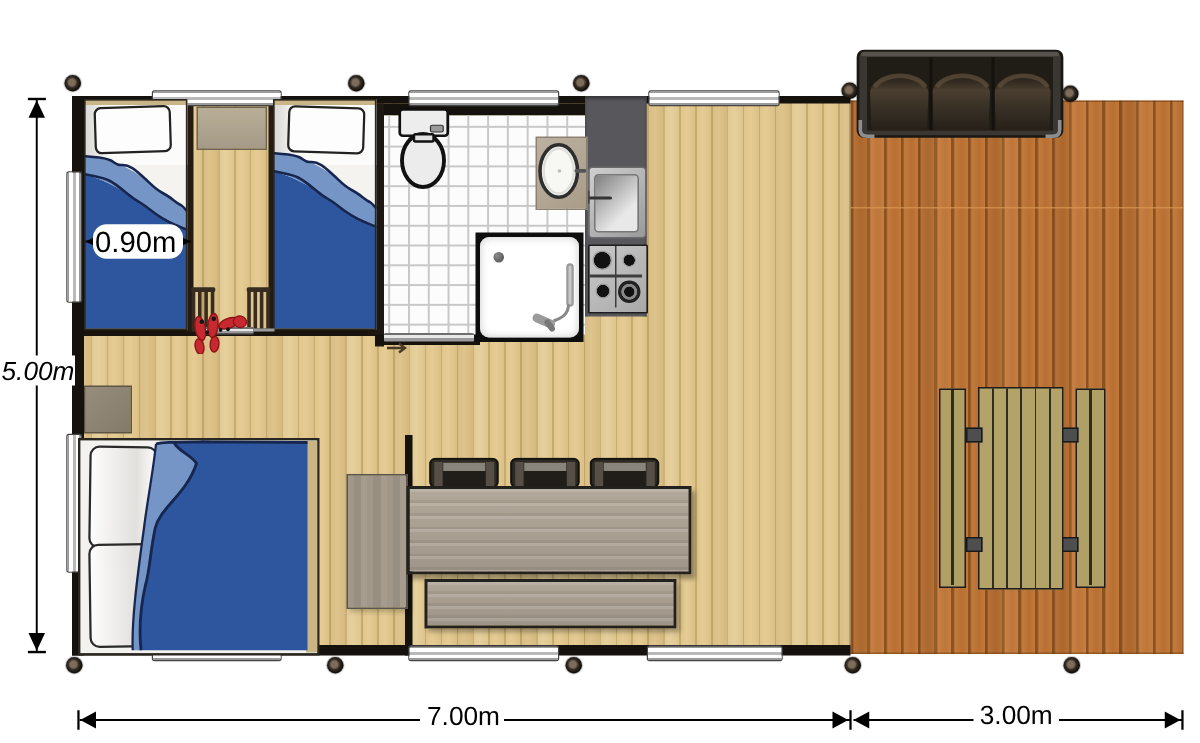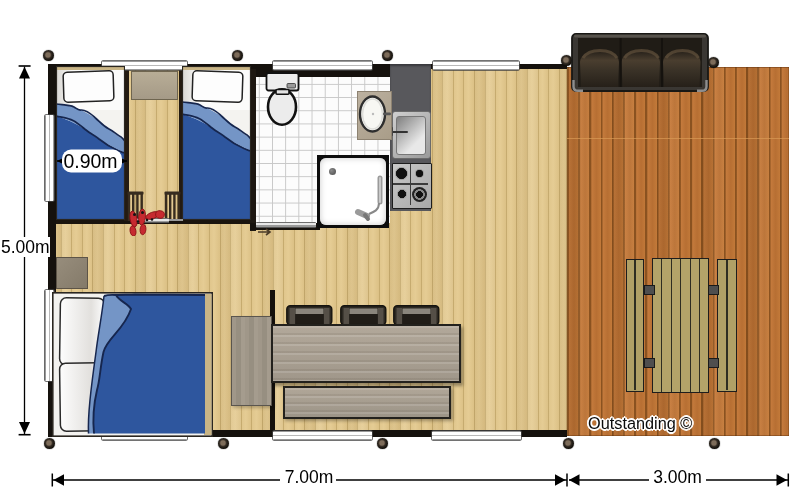--- a/index.html
+++ b/index.html
@@ -1,20 +1,20 @@
 <!DOCTYPE html>
 <html><head>
 <meta charset="utf-8">
 <style>
   html,body{margin:0;padding:0;background:#fff;}
   #plan{position:relative;width:800px;height:495px;background:#fff;overflow:hidden;
         font-family:"Liberation Sans",sans-serif;}
   .abs{position:absolute;}
   svg text{opacity:.999;}
-  .txt{opacity:.999;}
+  .txt{opacity:.999;font-style:italic;}
 </style>
 </head>
 <body>
 <div id="plan">
 
 <div class="abs" style="left:50px;top:66px;width:517px;height:369px;
   background:repeating-linear-gradient(90deg,rgba(120,90,40,.07) 0 10.6px,rgba(255,255,255,.07) 10.6px 21.2px,rgba(0,0,0,0) 21.2px 42.4px),repeating-linear-gradient(90deg,#c6ab6f 0px,#c6ab6f 1px,#e0c68c 1px,#e5cc94 5px,#dcc186 10.6px);"></div>
 
 <div class="abs" style="left:567px;top:67px;width:222px;height:369px;
   background:repeating-linear-gradient(90deg,rgba(70,35,5,.10) 0 11.2px,rgba(255,200,150,.08) 11.2px 22.4px,rgba(0,0,0,0) 22.4px 44.8px),repeating-linear-gradient(90deg,#8a5220 0px,#8a5220 1.3px,#c47a3c 2.5px,#b76f33 7px,#c27939 11.2px);"></div>
@@ -308,22 +308,20 @@
 <div class="abs" style="left:726.3px;top:260px;width:1.4px;height:130px;background:#2e2d22;"></div>
 
 <div class="abs" style="left:644px;top:284.5px;width:9px;height:8px;background:#4e4e4e;border:1px solid #1a1a1a;"></div>
 
 <div class="abs" style="left:644px;top:357.5px;width:9px;height:8px;background:#4e4e4e;border:1px solid #1a1a1a;"></div>
 
 <div class="abs" style="left:708px;top:284.5px;width:9px;height:8px;background:#4e4e4e;border:1px solid #1a1a1a;"></div>
 
 <div class="abs" style="left:708px;top:357.5px;width:9px;height:8px;background:#4e4e4e;border:1px solid #1a1a1a;"></div>
 
-<div class="abs txt" style="left:588px;top:413.5px;width:120px;height:22px;font-size:16.3px;color:#0a0a0a;
-  text-shadow:-1.8px 0 0 #fff,1.8px 0 0 #fff,0 -1.8px 0 #fff,0 1.8px 0 #fff,-1.3px -1.3px 0 #fff,1.3px -1.3px 0 #fff,-1.3px 1.3px 0 #fff,1.3px 1.3px 0 #fff;">Outstanding ©</div>
 
 <svg class="abs" style="left:14px;top:60px;" width="40" height="390" viewBox="0 0 40 390">
   <line x1="10.5" y1="6.5" x2="10.5" y2="374" stroke="#000" stroke-width="1.3"></line>
   <line x1="4.6" y1="6" x2="16.6" y2="6" stroke="#000" stroke-width="1.6"></line>
   <line x1="4.6" y1="374.7" x2="16.6" y2="374.7" stroke="#000" stroke-width="1.6"></line>
   <path d="M10.5 6.8 L5 18.5 L16 18.5 Z" fill="#000"></path>
   <path d="M10.5 373.8 L5 362 L16 362 Z" fill="#000"></path>
 </svg>
 <div class="abs txt" style="left:0px;top:237px;width:49px;height:20px;background:#fff;font-size:17.5px;padding-left:1px;color:#000;">5.00m</div>
 

